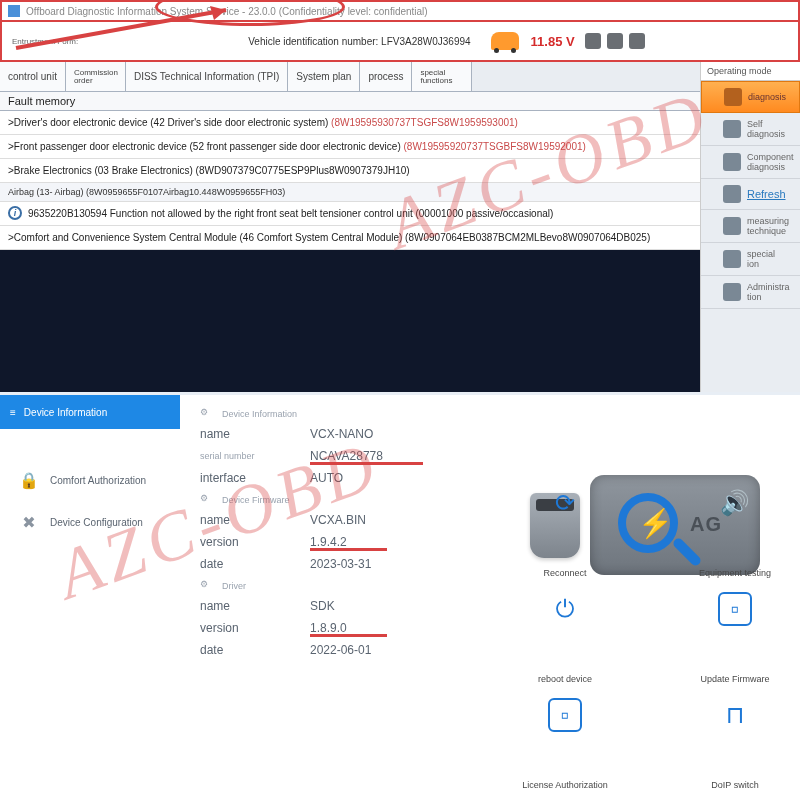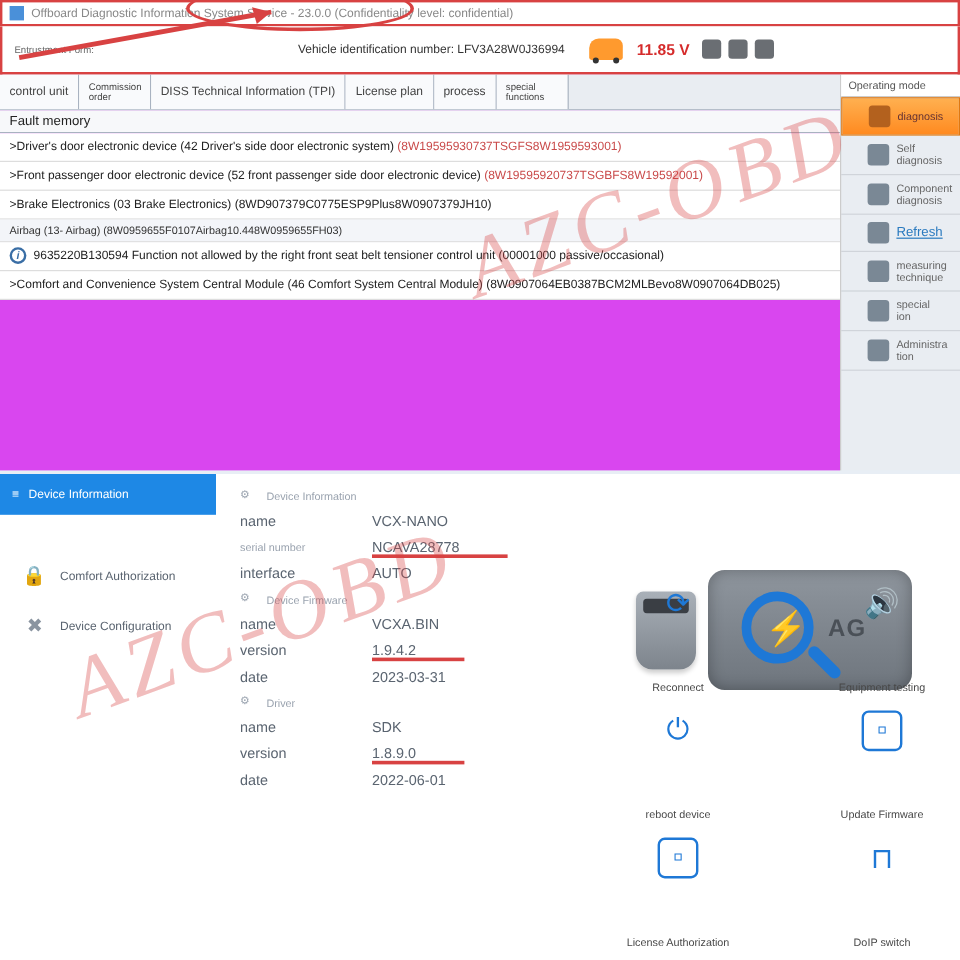--- a/index.html
+++ b/index.html
@@ -14,21 +14,21 @@
   .entrust { font-size: 8px; color: #666; margin-right: 120px; }
   .vin-text { font-size: 10px; color: #333; margin-left: 50px; }
   .car-icon { width: 28px; height: 18px; background: #ff9a2e; border-radius: 8px 6px 2px 2px; margin-left: 20px; position: relative; }
   .car-icon::before { content: ""; position: absolute; bottom: -3px; left: 3px; width: 5px; height: 5px; background: #333; border-radius: 50%; }
   .car-icon::after { content: ""; position: absolute; bottom: -3px; right: 3px; width: 5px; height: 5px; background: #333; border-radius: 50%; }
   .voltage { color: #d52b2b; font-weight: bold; font-size: 13px; margin-left: 12px; }
   .hdr-icons { display: flex; gap: 6px; margin-left: 10px; }
   .hdr-icons span { width: 16px; height: 16px; background: #6a6e73; border-radius: 3px; }
   
   .body-row { display: flex; height: 330px; }
-  .main-panel { flex: 1; background: #d946ef; }
+  .main-panel { flex: 1; background: #0f172a; }
   .side-panel { width: 100px; background: #e9edf2; border-left: 1px solid #ccc; }
   
   .tabs { display: flex; background: #e9edf2; height: 30px; font-size: 10px; border-bottom: 1px solid #a8b2c0; }
   .tab { padding: 4px 8px; border-right: 1px solid #a8b2c0; background: #f9fafc; display: flex; align-items: center; color: #444; }
   .tab.sm { font-size: 8px; max-width: 60px; line-height: 1; }
   
   .section-hdr { background: #f7f8fa; padding: 3px 8px; font-size: 11px; color: #222; border-bottom: 1px solid #a8b2c0; }
   .fault-list { background: #fff; }
   .fault-item { padding: 6px 8px; font-size: 10px; color: #222; border-bottom: 1px solid #ddd; }
   .fault-item .code { color: #c94a4a; }
@@ -107,21 +107,21 @@
       <span></span>
     </div>
   </div>
 
   <div class="body-row">
     <div class="main-panel">
       <div class="tabs">
         <div class="tab">control unit</div>
         <div class="tab sm">Commission order</div>
         <div class="tab">DISS Technical Information (TPI)</div>
-        <div class="tab">License plan</div>
+        <div class="tab">System plan</div>
         <div class="tab">process</div>
         <div class="tab sm">special functions</div>
       </div>
       <div class="section-hdr">Fault memory</div>
       <div class="fault-list">
         <div class="fault-item"><span>&gt;Driver's door electronic device (42 Driver's side door electronic system) </span><span class="code">(8W19595930737TSGFS8W1959593001)</span></div>
         <div class="fault-item"><span>&gt;Front passenger door electronic device (52 front passenger side door electronic device) </span><span class="code">(8W19595920737TSGBFS8W19592001)</span></div>
         <div class="fault-item"><span>&gt;Brake Electronics (03 Brake Electronics) (8WD907379C0775ESP9Plus8W0907379JH10)</span><span class="code"></span></div>
         <div class="fault-sub">Airbag (13- Airbag) (8W0959655F0107Airbag10.448W0959655FH03)</div>
         <div class="fault-detail">

